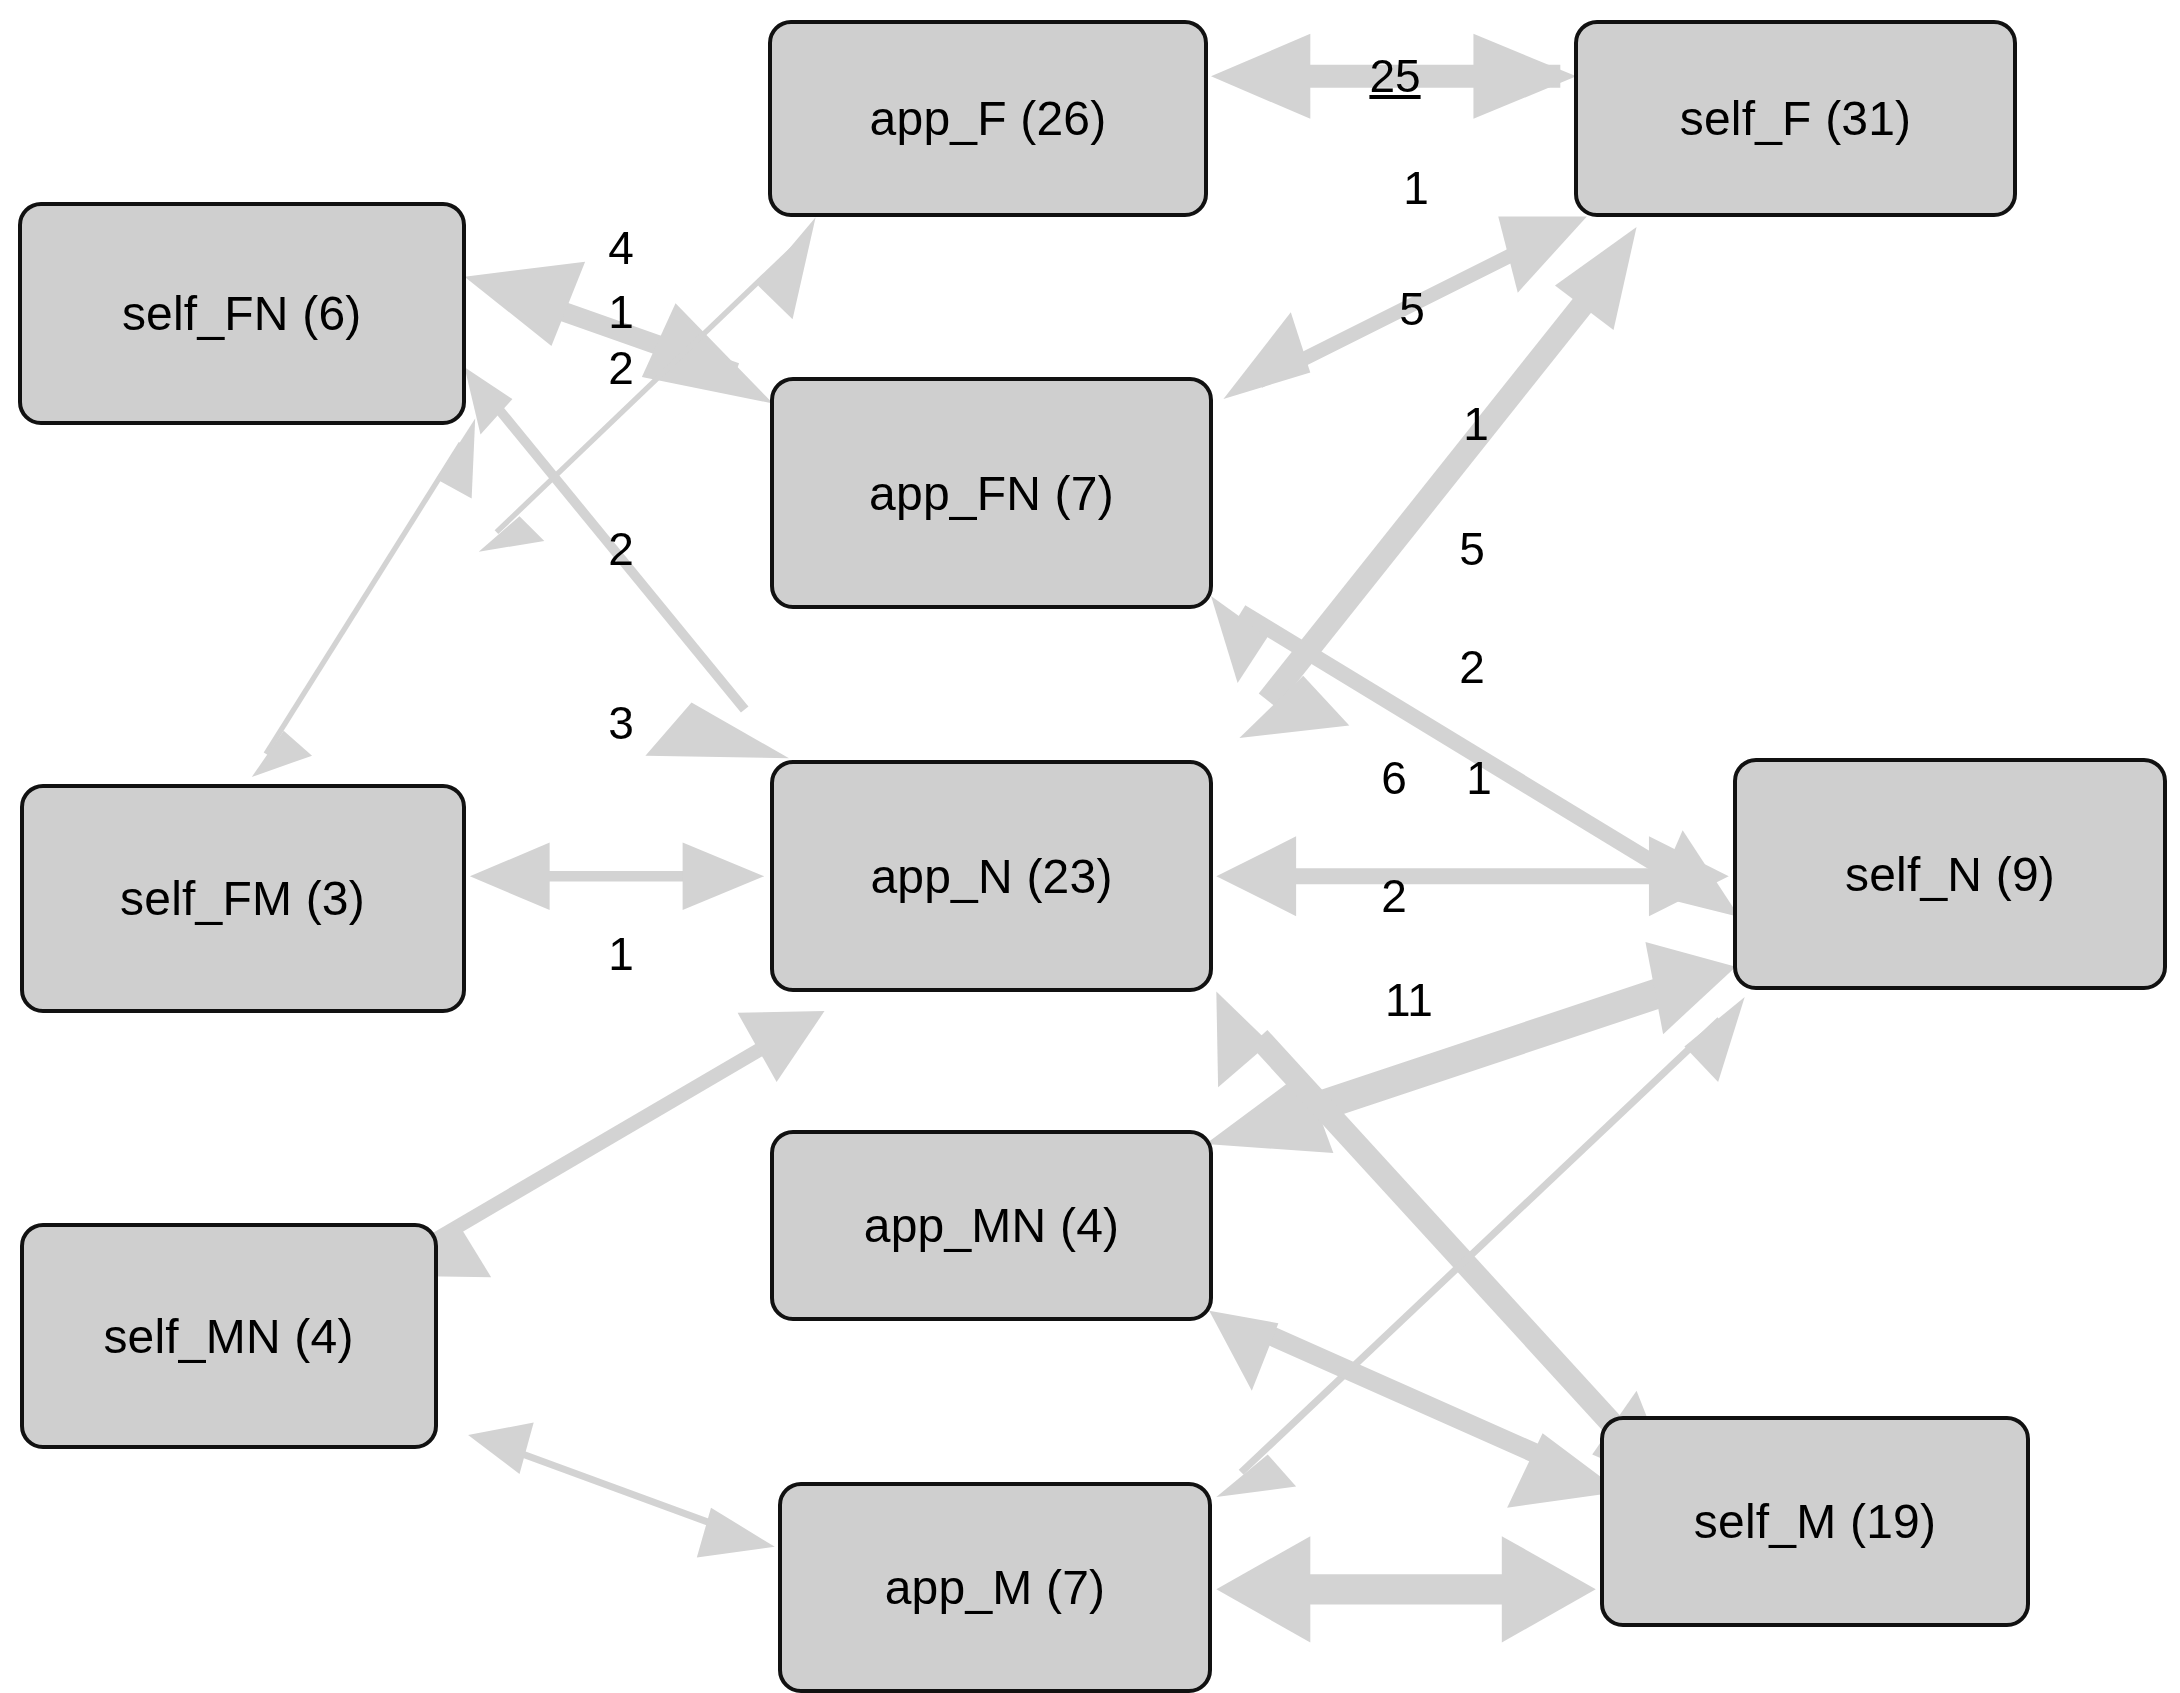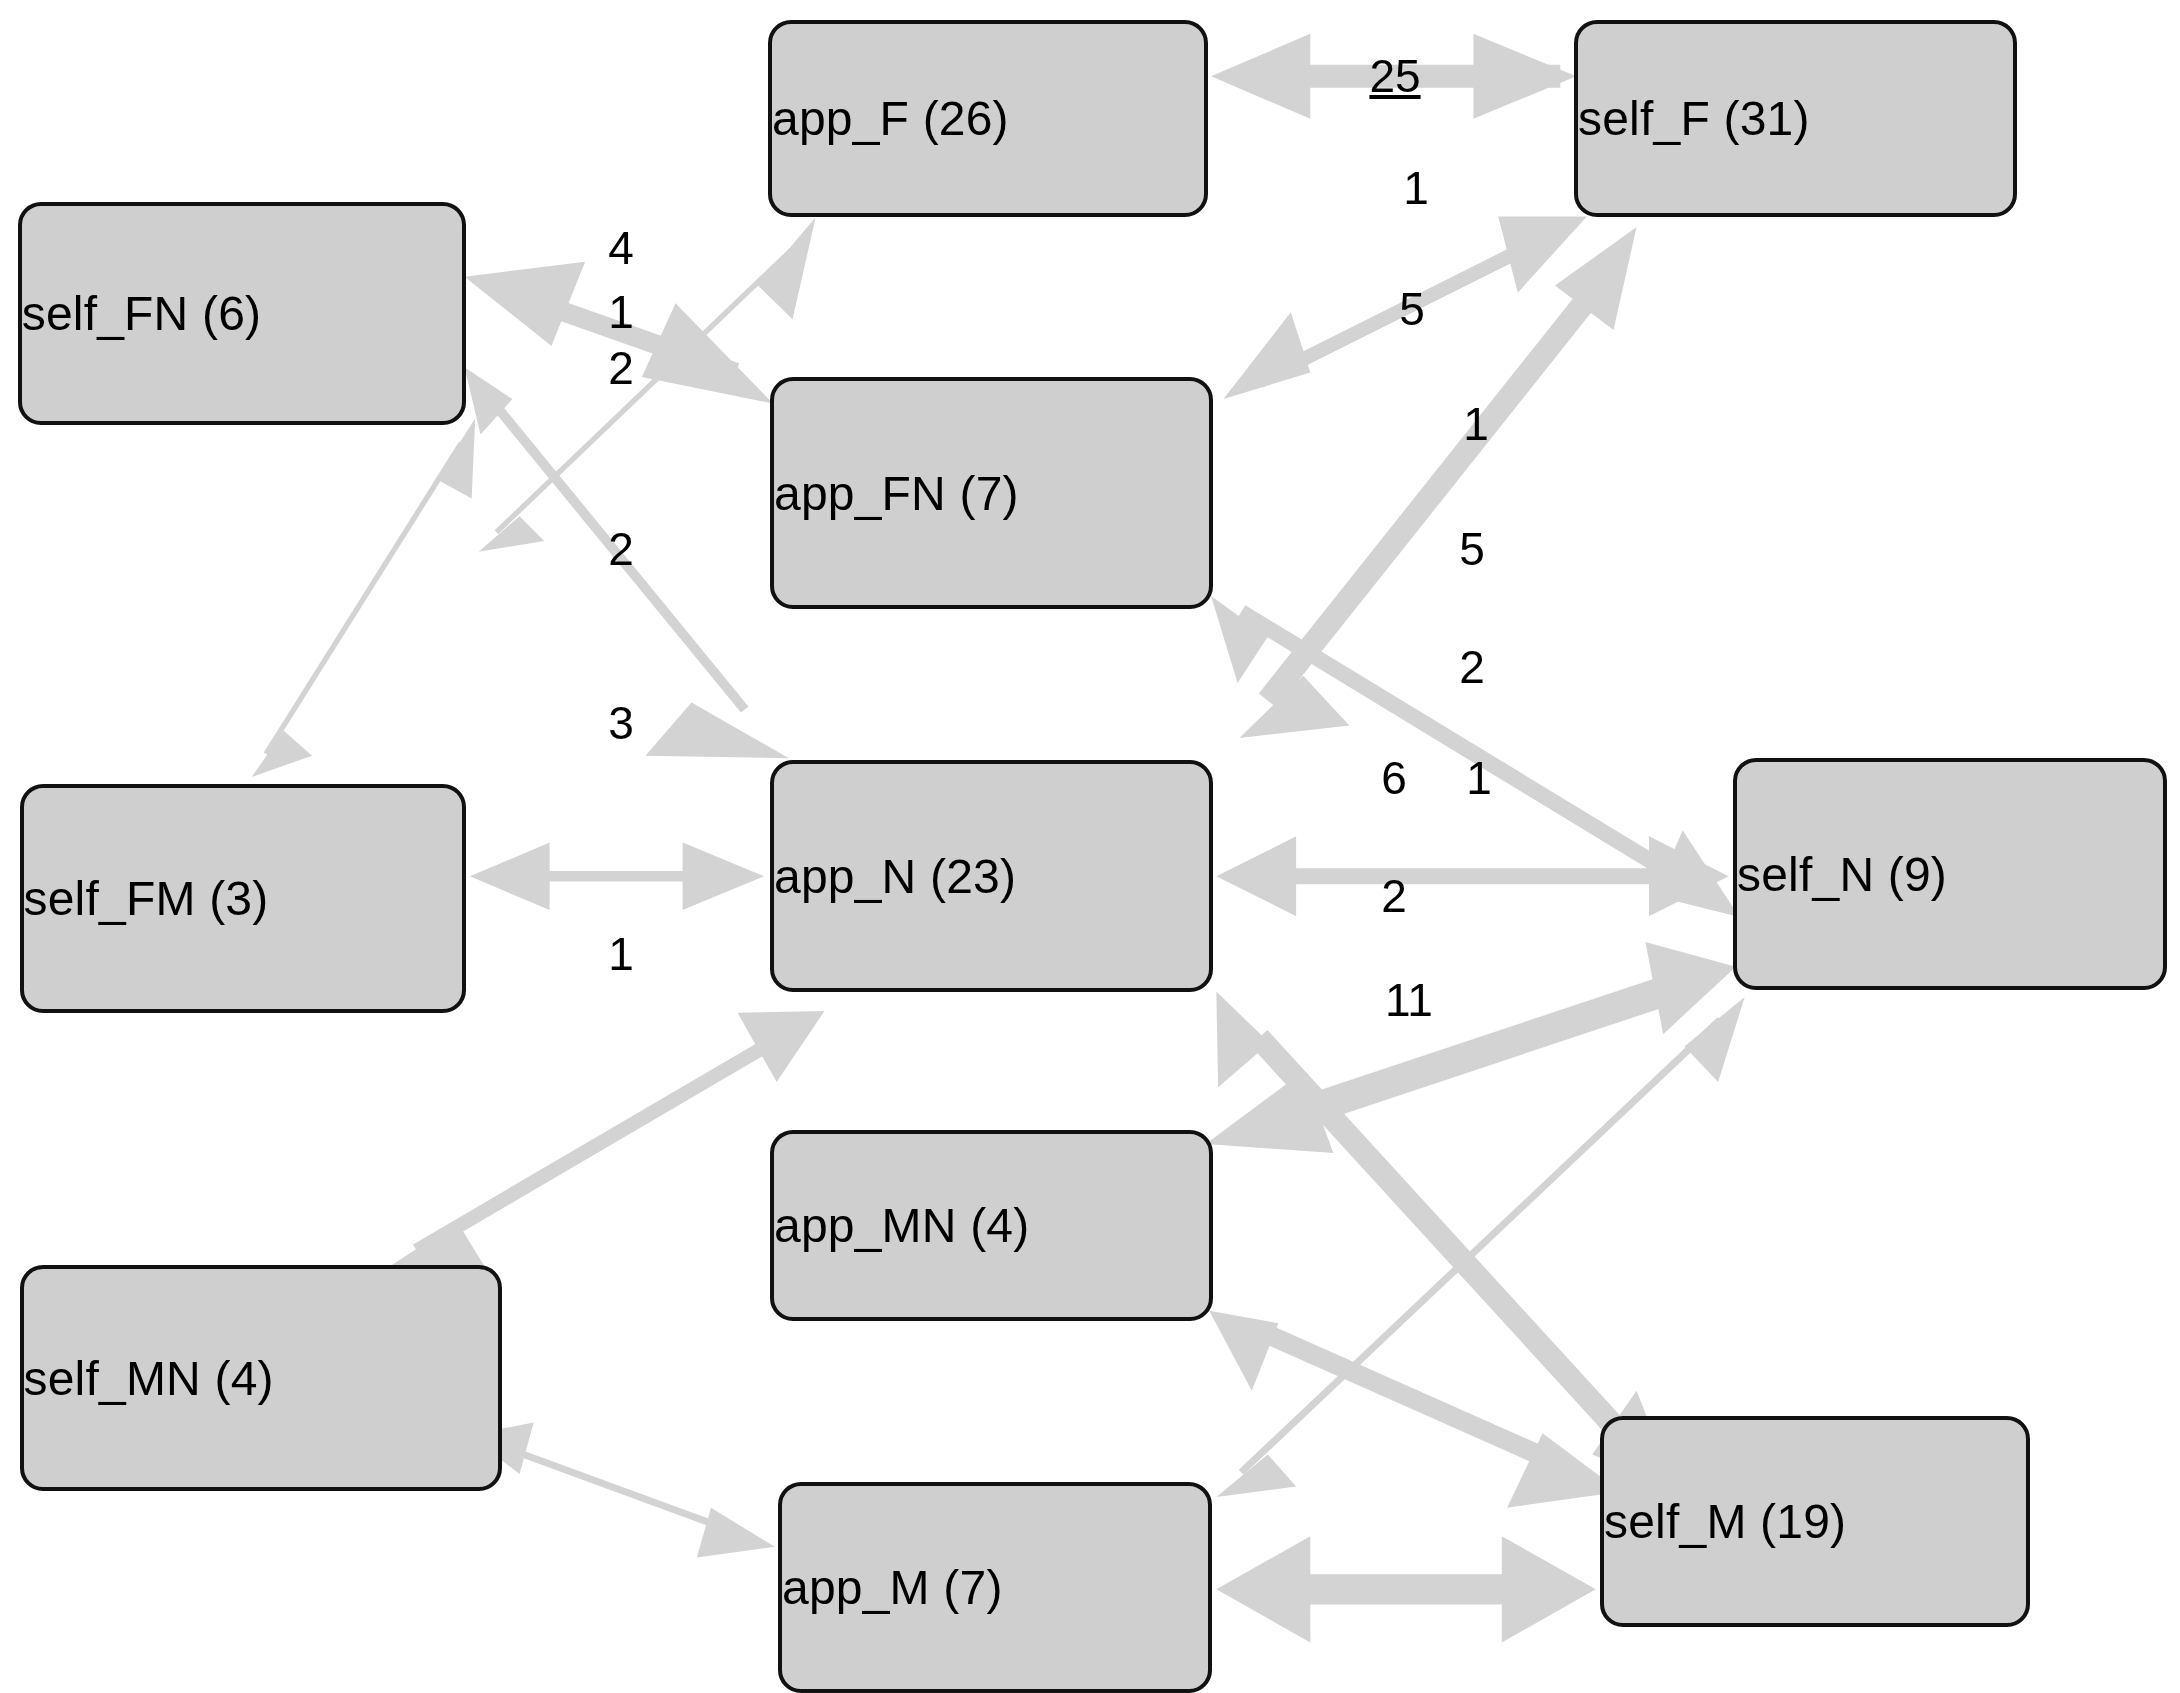--- a/index.html
+++ b/index.html
@@ -1,21 +1,21 @@
 <!DOCTYPE html>
 <html style="font-size:14px"><head>
 <meta charset="utf-8">
 <style>
   html,body{margin:0;padding:0;background:#ffffff;}
   #stage{position:relative;width:2180px;height:1694px;background:#ffffff;
          font-family:"Liberation Sans", sans-serif;overflow:hidden;}
   svg.edges{position:absolute;left:0;top:0;width:2180px;height:1694px;}
   .node{position:absolute;box-sizing:border-box;background:#cfcfcf;
         border:4.4px solid #111111;border-radius:23px;
-        display:flex;align-items:center;
+        display:flex;align-items:center;justify-content:center;
         color:#000000;font-size:48px;letter-spacing:0.2px;white-space:nowrap;}
   .edge-label{position:absolute;transform:translate(-50%,-50%);
               color:#000000;font-size:46px;line-height:1;
               font-family:"Liberation Sans", sans-serif;}
 </style>
 </head>
 <body>
 
 <div id="stage">
 
@@ -147,21 +147,21 @@
   </div>
   <div class="node" style="left:770px;top:760px;width:443px;height:232px;">
     <span>app_N (23)</span>
   </div>
   <div class="node" style="left:1733px;top:758px;width:434px;height:232px;">
     <span>self_N (9)</span>
   </div>
   <div class="node" style="left:770px;top:1130px;width:443px;height:191px;">
     <span>app_MN (4)</span>
   </div>
-  <div class="node" style="left:19.5px;top:1265px;width:482px;height:226px;">
+  <div class="node" style="left:19.5px;top:1223px;width:418px;height:226px;">
     <span>self_MN (4)</span>
   </div>
   <div class="node" style="left:778px;top:1482px;width:434px;height:211px;">
     <span>app_M (7)</span>
   </div>
   <div class="node" style="left:1600px;top:1416px;width:430px;height:211px;">
     <span>self_M (19)</span>
   </div>
 
   <div class="edge-label" style="left:1395px;top:76px;text-decoration:underline;">25</div>

